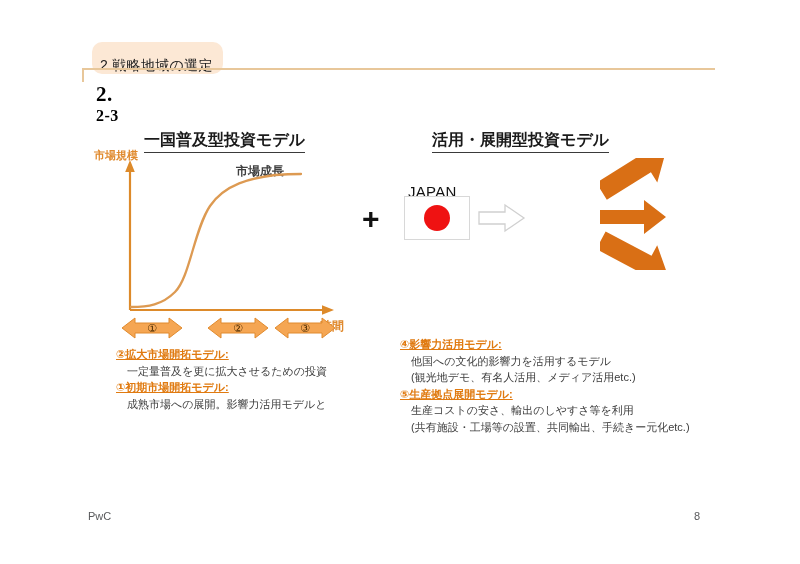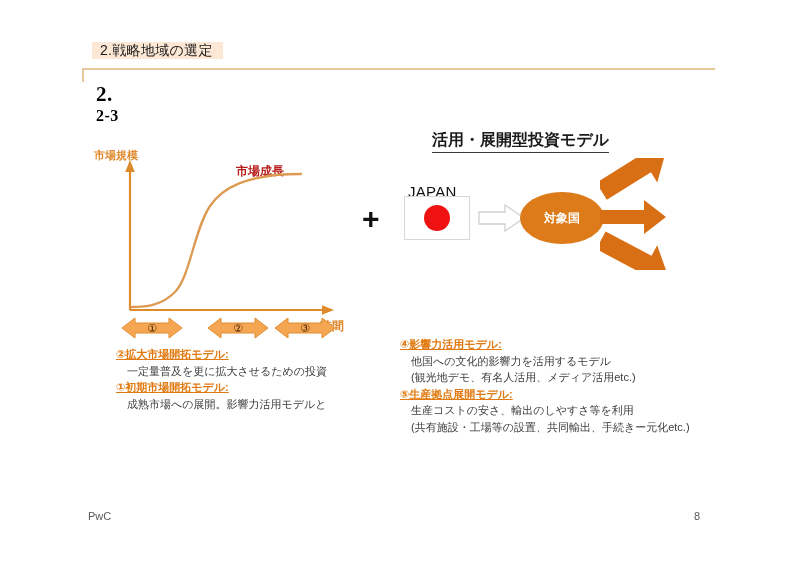--- a/index.html
+++ b/index.html
@@ -17,27 +17,28 @@
     background: #ffffff;
     overflow: hidden;
   }
 
   
   .header-band {
     position: absolute;
     left: 92px;
     top: 42px;
     height: 16px;
-    padding: 1px 10px 0 8px;
+    padding: 16px 10px 0 8px;
     background: #fce8d5;
     display: flex;
     align-items: center;
     font-size: 14px;
     color: #1a1a1a;
     letter-spacing: 0.3px;
+    border-radius: 10px;
   }
   .rule-corner {
     position: absolute;
     left: 82px;
     top: 68px;
     width: 633px;
     height: 14px;
     border-left: 2px solid #e8c79a;
     border-top: 2px solid #e8c79a;
     box-sizing: border-box;
@@ -101,21 +102,21 @@
     color: #e08a2e;
     white-space: nowrap;
     text-align: center;
   }
   .curve-label {
     position: absolute;
     left: 236px;
     top: 163px;
     font-size: 12px;
     font-weight: bold;
-    color: #b91c1c;
+    color: #404040;
     white-space: nowrap;
   }
   .axis-label-x {
     position: absolute;
     left: 320px;
     top: 318px;
     font-size: 12px;
     font-weight: bold;
     color: #e08a2e;
     white-space: nowrap;
@@ -258,20 +259,21 @@
 
 <div id="slide">
 
   <div class="header-band">
     <span>2.戦略地域の選定</span>
   </div>
   <div class="rule-corner"></div>
   <div class="sec-num-1">2.</div>
   <div class="sec-num-2">2-3</div>
 
+  <div class="col-heading left">一国普及型投資モデル</div>
   <div class="col-heading right">活用・展開型投資モデル</div>
 
   <div class="axis-label-y">市場規模</div>
   <div class="curve-label">市場成長</div>
   <div class="axis-label-x">時間</div>
 
   <svg class="chart" viewBox="0 0 230 160">
 
     <line x1="12" y1="152" x2="12" y2="12" stroke="#dd8a2a" stroke-width="2.2"></line>
     <polygon points="12,2 7.2,14 16.8,14" fill="#dd8a2a"></polygon>
@@ -303,23 +305,20 @@
 
   <div class="plus-sign">+</div>
 
   <div class="japan-label">JAPAN</div>
   <div class="flag">
     <span class="disc"></span>
   </div>
   <svg class="hollow-arrow" viewBox="0 0 48 32">
     <polygon points="1,10 27,10 27,3 46,16 27,29 27,22 1,22" fill="#ffffff" stroke="#d0d0d0" stroke-width="1.3"></polygon>
   </svg>
-  <div class="oval">
-    <span>対象国</span>
-  </div>
   <svg class="out-arrows" viewBox="0 0 118 112">
     <g transform="rotate(-32 10 28)">
       <polygon points="0,18 52,18 52,6 76,28 52,50 52,38 0,38" fill="#d96f15"></polygon>
     </g>
     <g transform="translate(0,40)">
       <polygon points="0,12 44,12 44,2 66,19 44,36 44,26 0,26" fill="#d96f15"></polygon>
     </g>
     <g transform="rotate(28 8 86)">
       <polygon points="0,76 52,76 52,64 76,86 52,108 52,96 0,96" fill="#d96f15"></polygon>
     </g>

